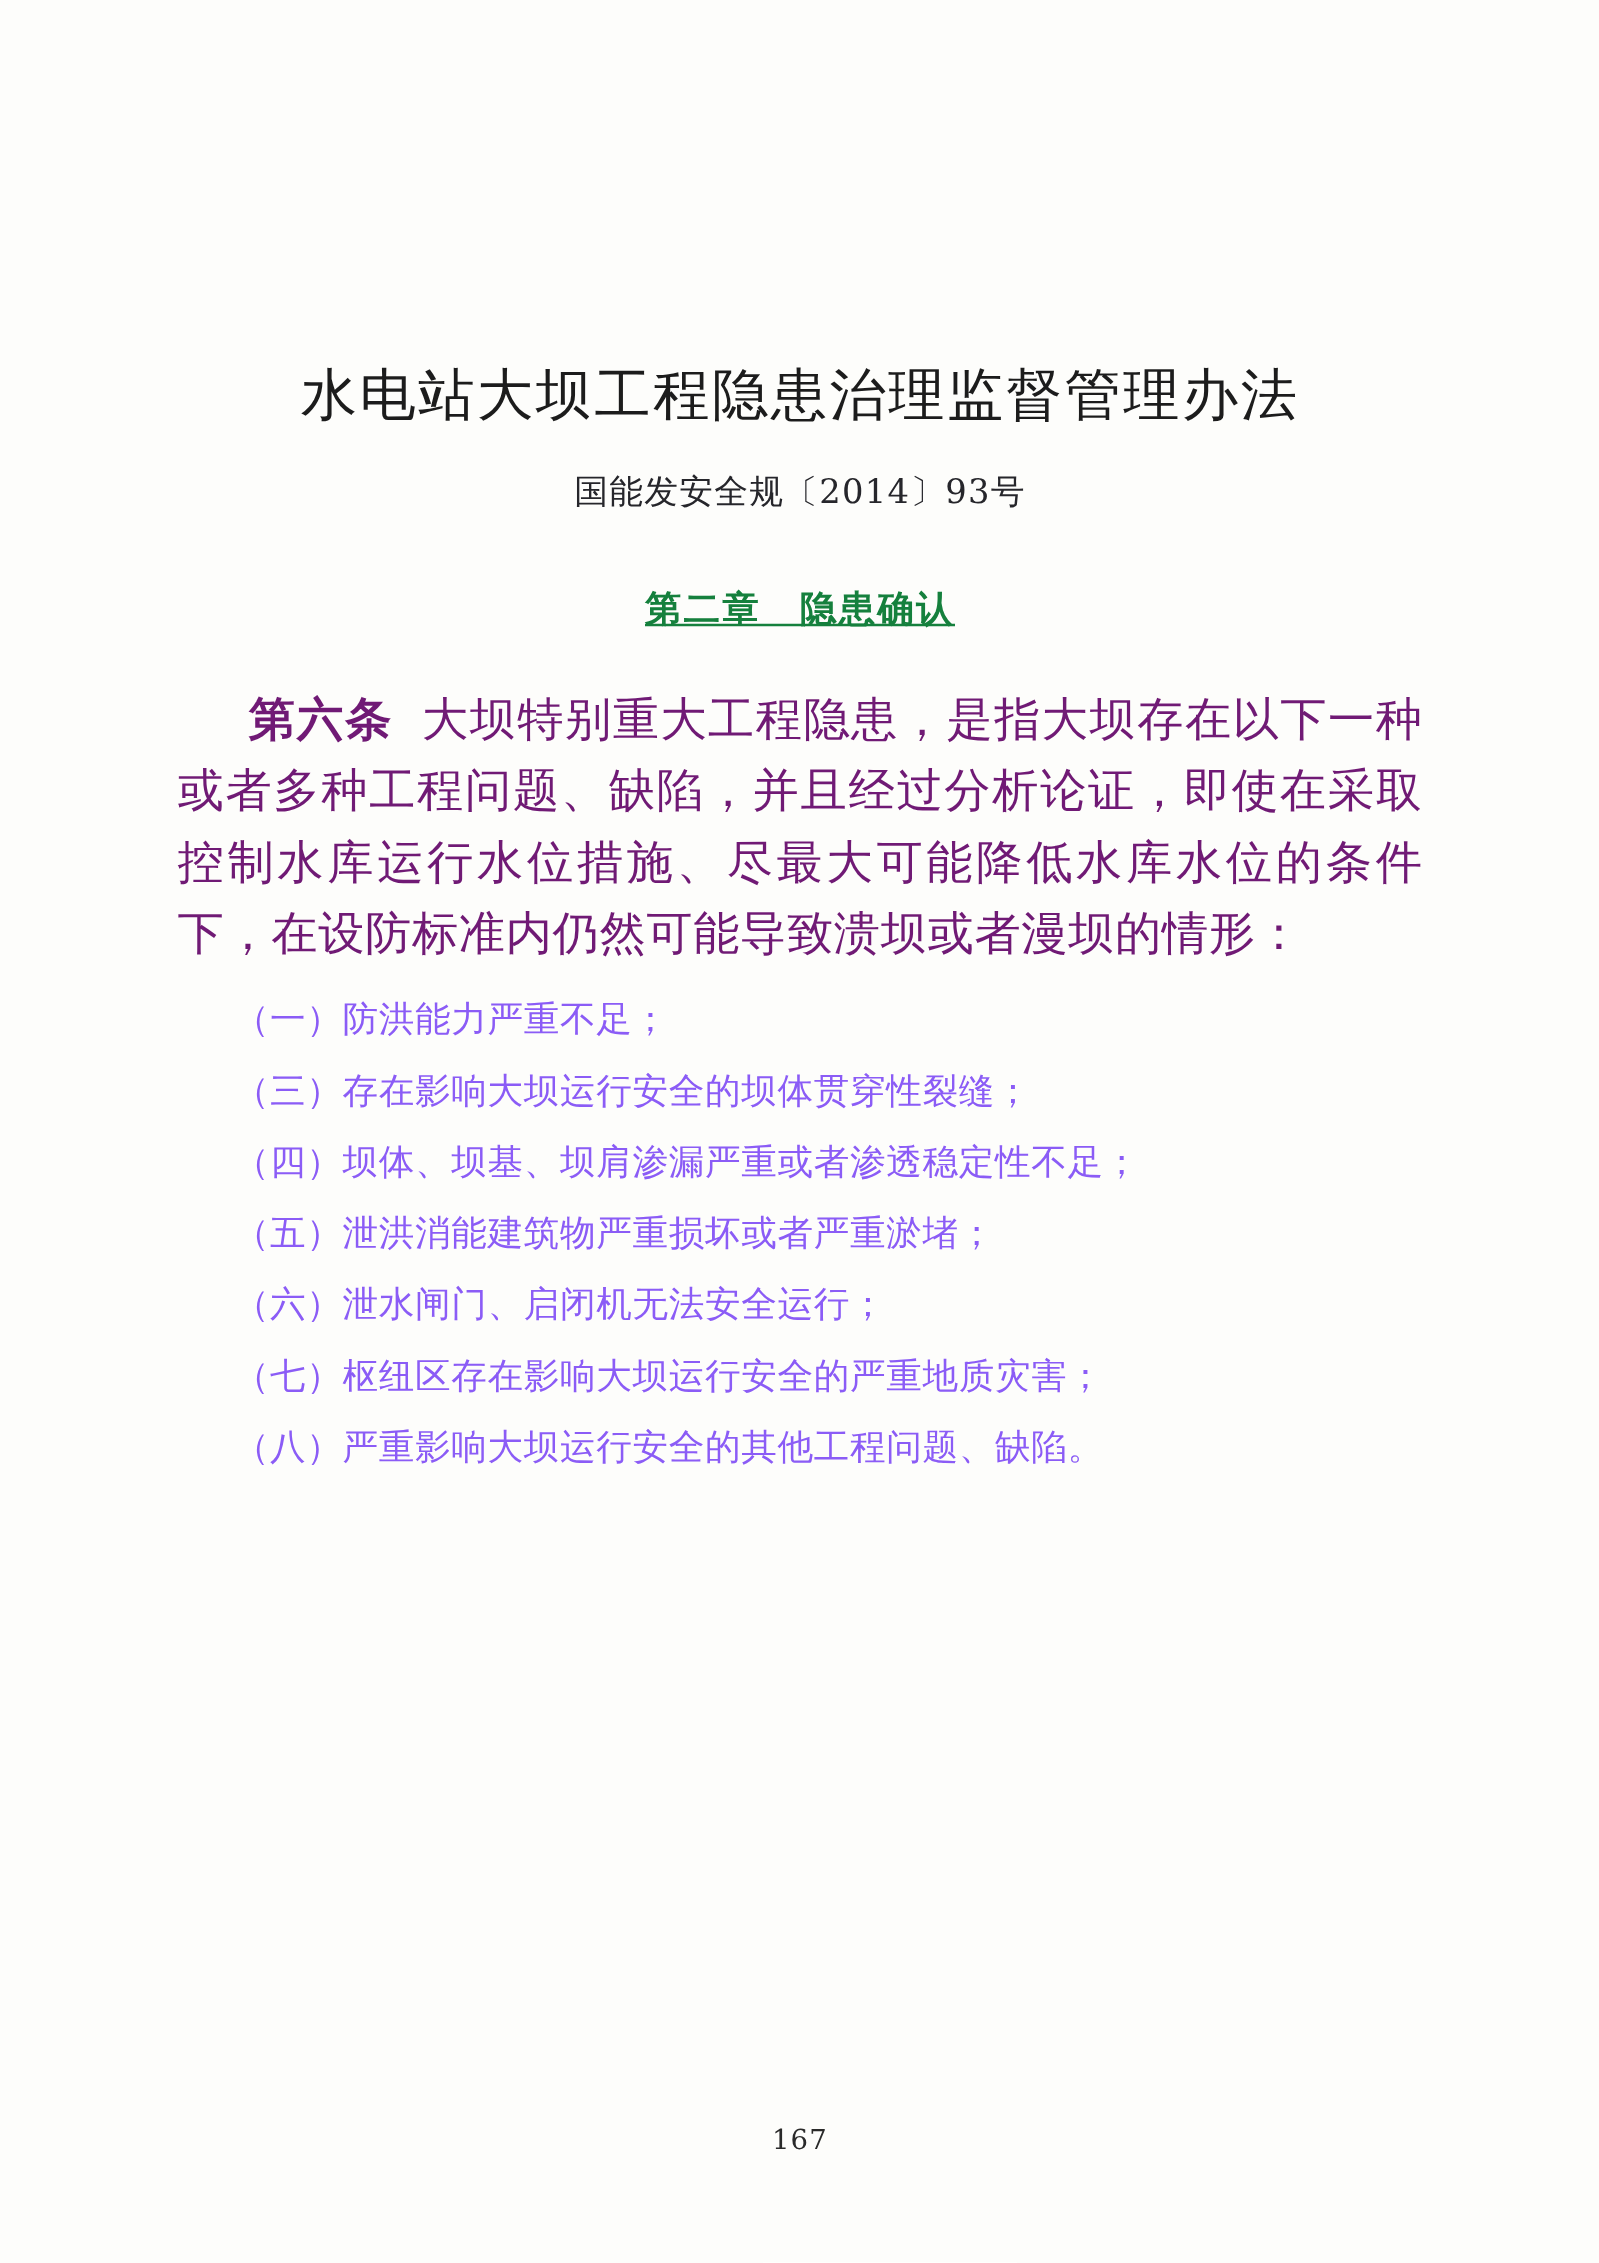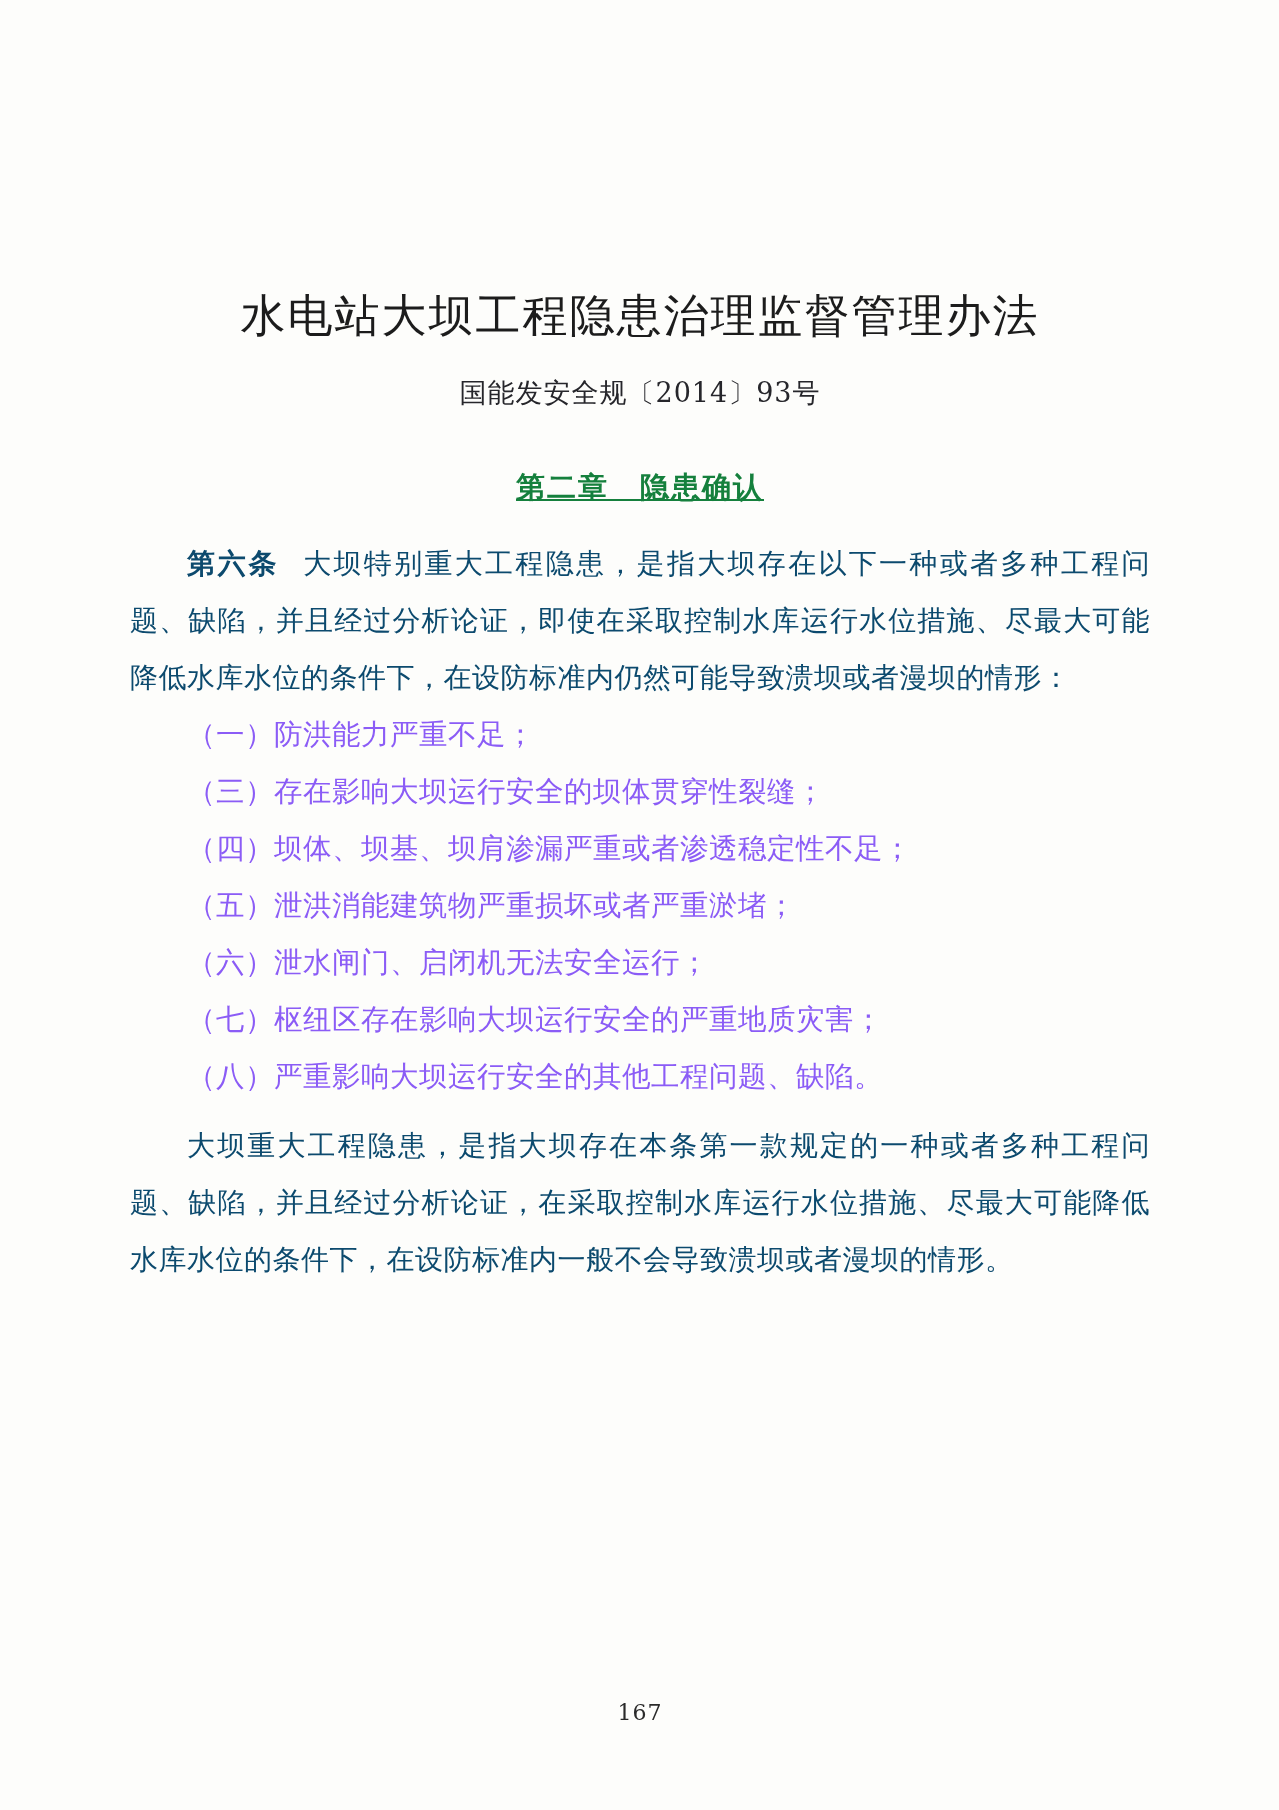--- a/index.html
+++ b/index.html
@@ -64,27 +64,27 @@
     text-decoration: underline;
   }
   .body-block {
     position: absolute;
     top: 535px;
     left: 0px;
     width: 1020px;
   }
   .para {
     font-family: "DejaVu Serif", serif;
-    font-size: 28px;
+    font-size: 37px;
     line-height: 57px;
-    color: #0c4a6e;
+    color: #701a75;
     text-align: justify;
     text-justify: inter-character;
     letter-spacing: 0.5px;
-    margin: 0;
+    margin: 12px;
   }
   .para.indent {
     text-indent: 57px;
   }
   .para .lead {
     font-weight: bold;
     letter-spacing: 1px;
   }
   .para .gap {
     display: inline-block;
@@ -139,21 +139,18 @@
       <ul class="list">
         <li>（一）防洪能力严重不足；</li>
         <li>（三）存在影响大坝运行安全的坝体贯穿性裂缝；</li>
         <li>（四）坝体、坝基、坝肩渗漏严重或者渗透稳定性不足；</li>
         <li>（五）泄洪消能建筑物严重损坏或者严重淤堵；</li>
         <li>（六）泄水闸门、启闭机无法安全运行；</li>
         <li>（七）枢纽区存在影响大坝运行安全的严重地质灾害；</li>
         <li>（八）严重影响大坝运行安全的其他工程问题、缺陷。</li>
       </ul>
 
-      <div class="para-block tail">
-        <p class="para indent">大坝重大工程隐患，是指大坝存在本条第一款规定的一种或者多种工程问题、缺陷，并且经过分析论证，在采取控制水库运行水位措施、尽最大可能降低水库水位的条件下，在设防标准内一般不会导致溃坝或者漫坝的情形。</p>
-      </div>
 
     </div>
 
     <div class="page-number">167</div>
   </div>
 </div>
 
 </body></html>

